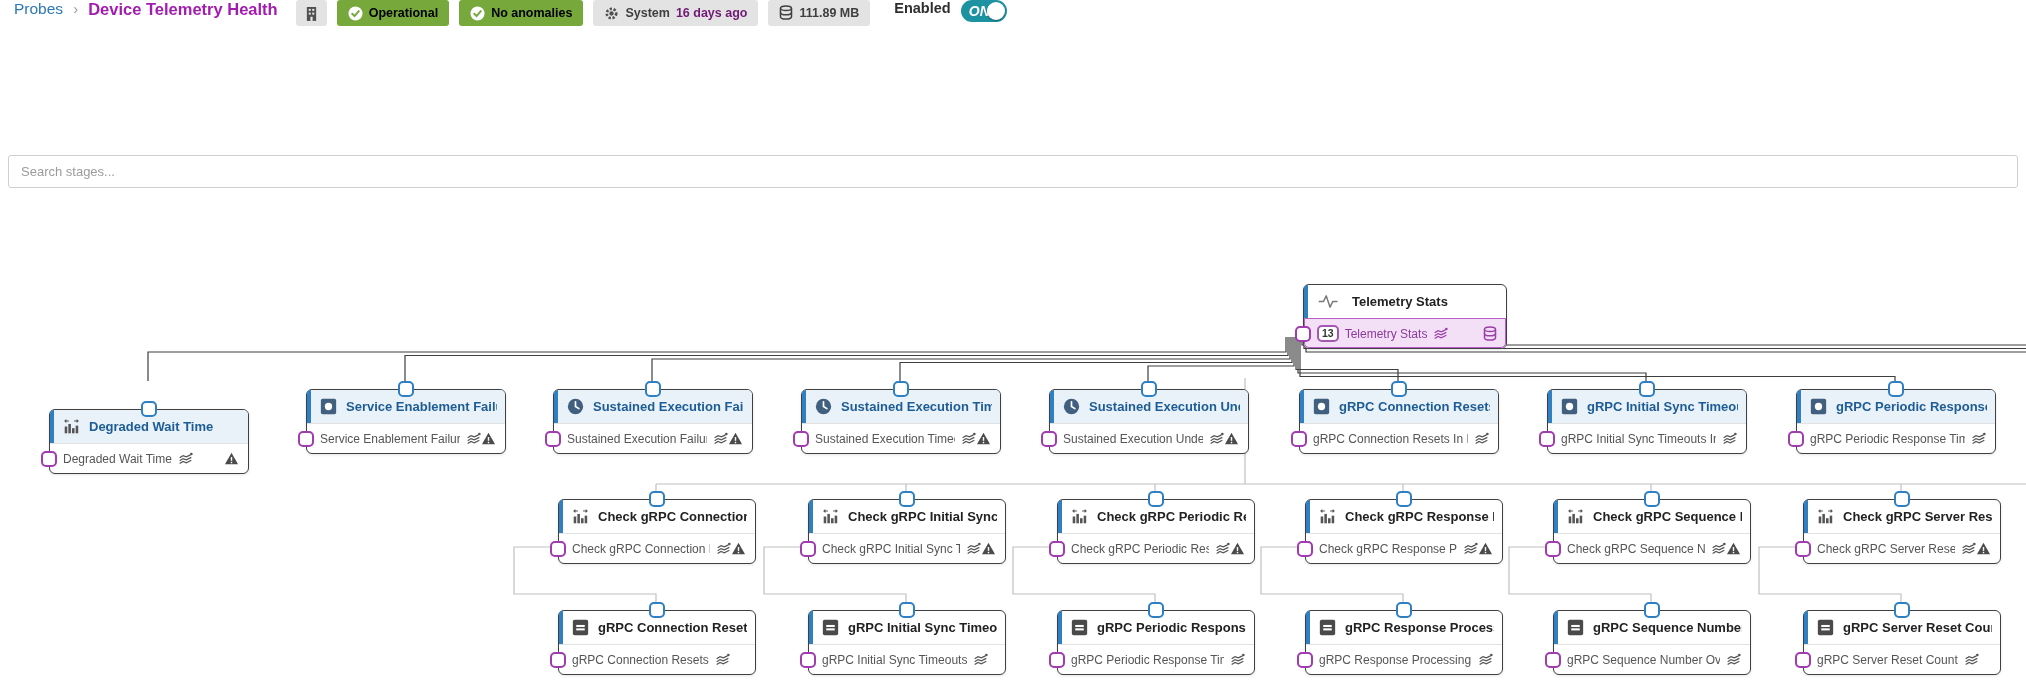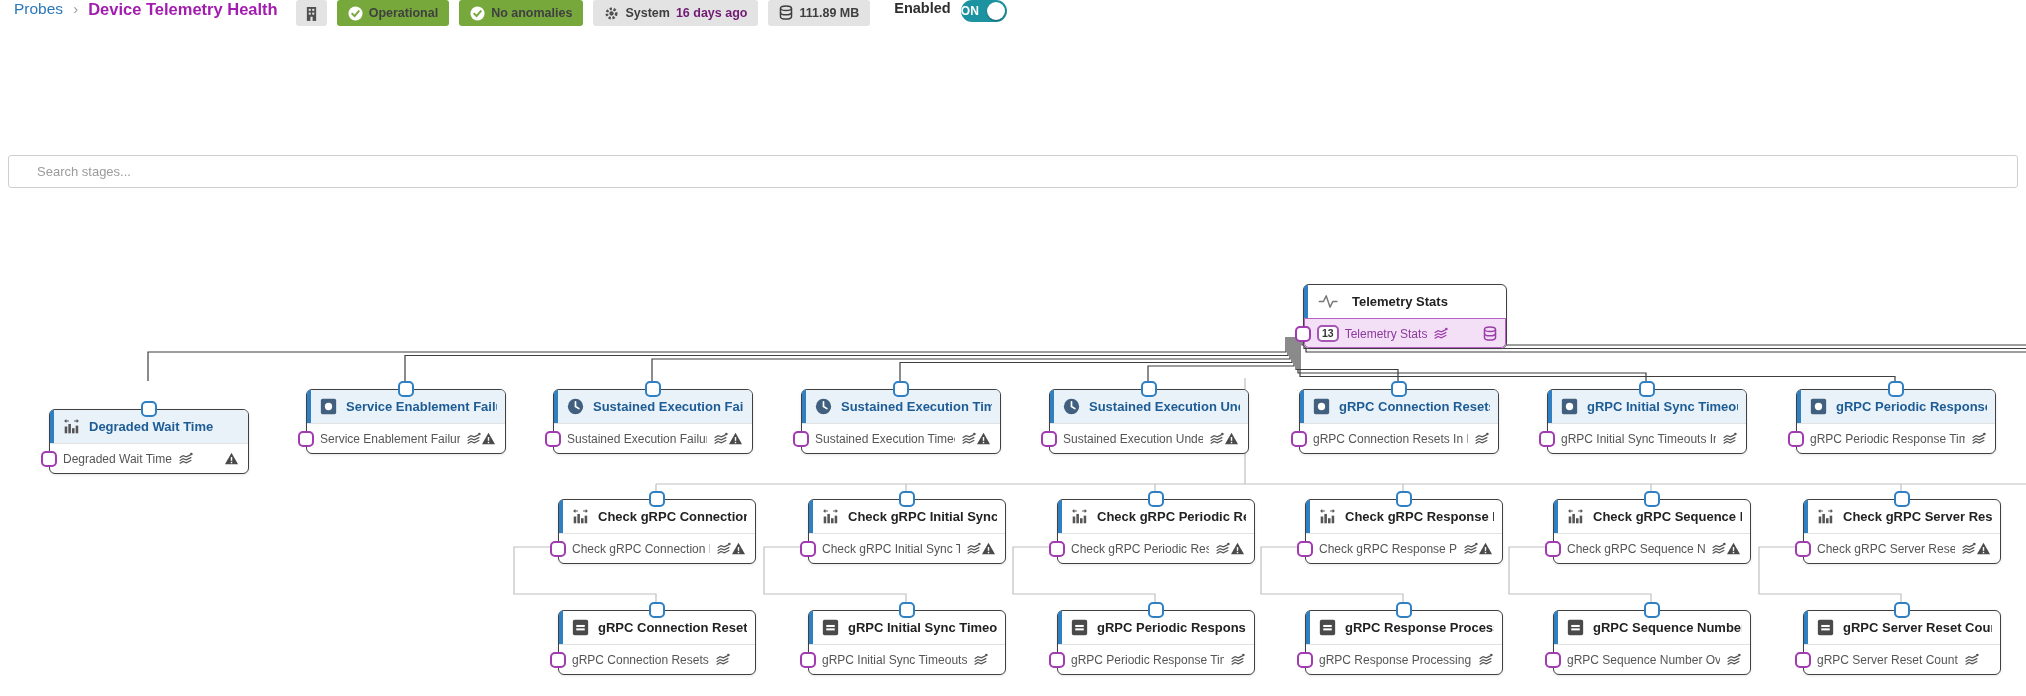--- a/index.html
+++ b/index.html
@@ -8,35 +8,35 @@
 
   
   .topbar{position:absolute;top:0;left:0;right:0;height:44px;display:flex;align-items:flex-start;
           gap:10px;padding-left:14px;}
   .crumb-link{color:#2b77b8;font-size:15.5px;text-decoration:none;cursor:pointer;}
   .crumb-sep{color:#9a9a9a;font-size:15px;}
   .page-title{font-size:16.5px;font-weight:bold;color:#a21caf;margin:0 8px 0 0;}
   .pill{display:inline-flex;align-items:center;gap:6px;height:26px;padding:0 11px;
         border-radius:3px;font-size:12.5px;font-weight:bold;white-space:nowrap;}
   .pill.gray{background:#e3e3e3;color:#3f3f3f;}
-  .pill.green{background:#76a83c;color:#404040;}
+  .pill.green{background:#76a83c;color:#000000;}
   .pill .muted{color:#701a75;}
   .pill.icon-only{padding:0 9px;}
   .enabled-label{font-size:14.5px;font-weight:bold;color:#2e2e2e;margin-left:14px;}
   .toggle{position:relative;display:inline-flex;align-items:center;width:46px;height:22px;
           background:#1d93a1;border-radius:11px;cursor:pointer;}
-  .toggle .on{color:#fff;font-size:12px;font-weight:bold;letter-spacing:.3px;}
+  .toggle .on{color:#fff;font-size:14px;font-weight:bold;margin-left:8px;letter-spacing:.3px;font-style:italic;}
   .toggle .knob{position:absolute;right:2px;top:2px;width:18px;height:18px;border-radius:50%;
                 background:#fff;box-shadow:0 1px 2px rgba(0,0,0,.35);}
 
   
   .desc-bar{position:absolute;top:72px;left:0;right:0;height:42px;background:#f4f4f4;
             display:flex;align-items:center;padding-left:16px;font-size:13.5px;color:#4a4a4a;}
   .search-input{position:absolute;top:155px;left:8px;right:8px;height:33px;box-sizing:border-box;
-            border:1px solid #cfcfcf;border-radius:3px;padding:0 28px;font-size:13px;color:#333;
+            border:1px solid #cfcfcf;border-radius:3px;padding:0 12px;font-size:13px;color:#333;
             font-family:"Liberation Sans",sans-serif;outline:none;width:calc(100% - 16px);}
   .search-input::placeholder{color:#9b9b9b;}
 
   
   #wires{position:absolute;left:0;top:0;width:2026px;height:696px;z-index:1;pointer-events:none;}
   #wires path{fill:none;}
   .wire-dark{stroke:#3e3e3e;stroke-width:1.2;}
   .wire-light{stroke:#c0c0c0;stroke-width:1.2;}
 
   .node{position:absolute;background:#fff;border:1px solid #404040;border-radius:6px;

